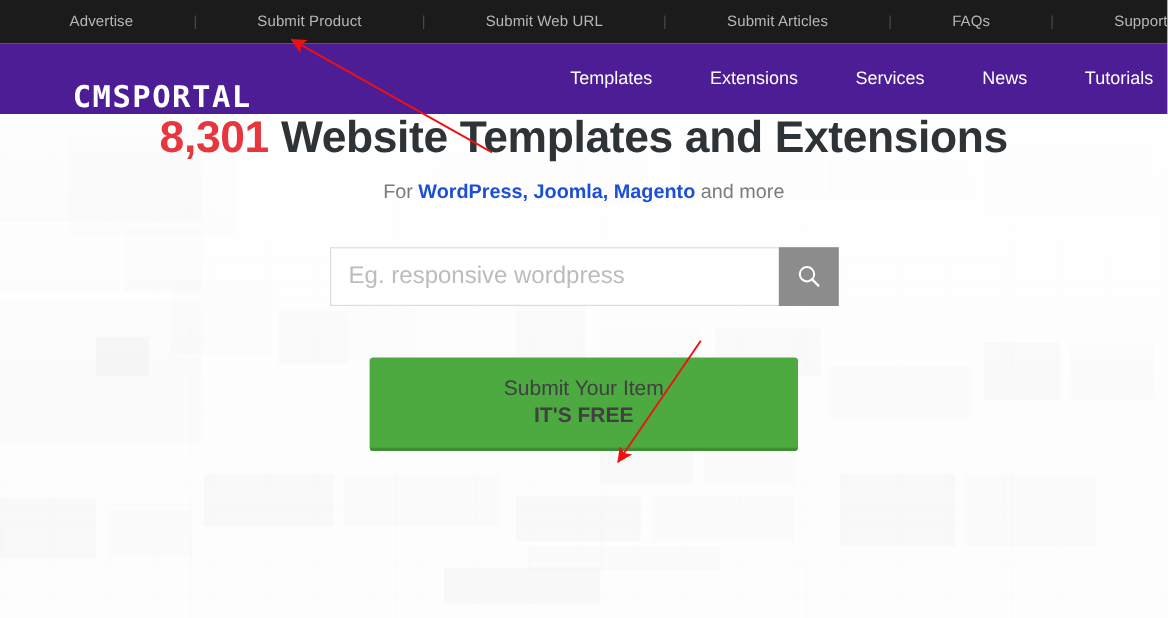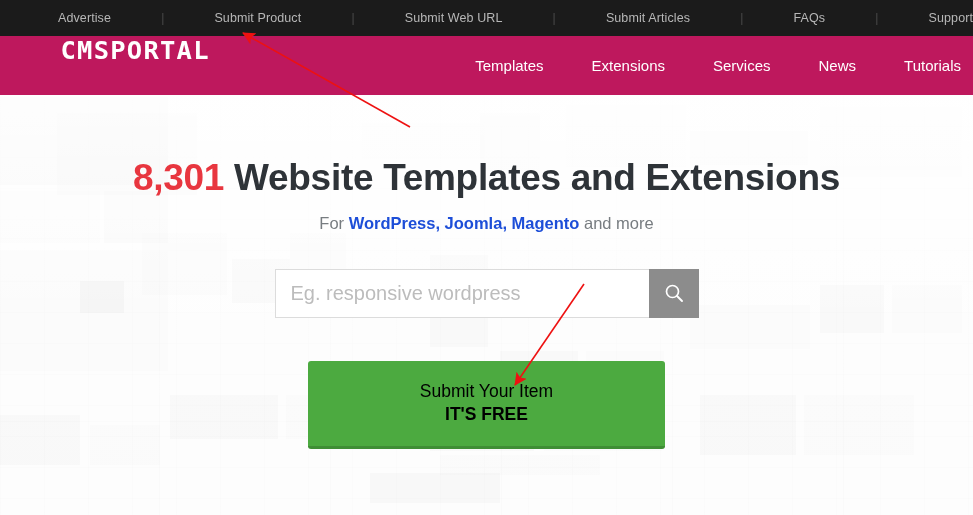--- a/index.html
+++ b/index.html
@@ -39,23 +39,23 @@
     font-size: 12px;
     padding: 0 0px;
     width: 66px;
     text-align: center;
     user-select: none;
   }
 
   
   .navbar {
     height: 59px;
-    background: #be185d;
-    display: flex;
-    align-items: flex-start;
+    background: #4c1d95;
+    display: flex;
+    align-items: flex-end;
     position: relative;
     z-index: 6;
   }
   .logo {
     margin-left: 62px;
     color: #ffffff;
     font-size: 25px;
     font-weight: bold;
     letter-spacing: 1.2px;
     font-family: "DejaVu Sans Mono", monospace;
@@ -122,21 +122,20 @@
       rgba(255,255,255,.92) 0px,
       rgba(255,255,255,.80) 120px,
       rgba(255,255,255,.62) 220px,
       rgba(255,255,255,.55) 420px);
   }
 
   .hero-inner {
     position: relative;
     z-index: 3;
     text-align: center;
-    padding-top: 63px;
   }
 
   .headline {
     font-size: 37px;
     font-weight: bold;
     color: #2e3338;
     letter-spacing: -.3px;
     line-height: 1.1;
     white-space: nowrap;
   }
@@ -183,26 +182,26 @@
   }
 
   
   .cta-row {
     margin-top: 43px;
     display: flex;
     justify-content: center;
   }
   .cta {
     width: 357px;
-    height: 88px;
+    height: 78px;
     background: #4caa40;
     border: none;
     border-bottom: 3px solid #3f8e35;
     border-radius: 3px;
-    color: #000000;
+    color: #404040;
     cursor: pointer;
     display: flex;
     flex-direction: column;
     align-items: center;
     justify-content: center;
     font-family: "Liberation Sans", sans-serif;
     line-height: 1.32;
   }
   .cta-line1 { font-size: 17.5px; }
   .cta-line2 { font-size: 17.5px; font-weight: bold; }

